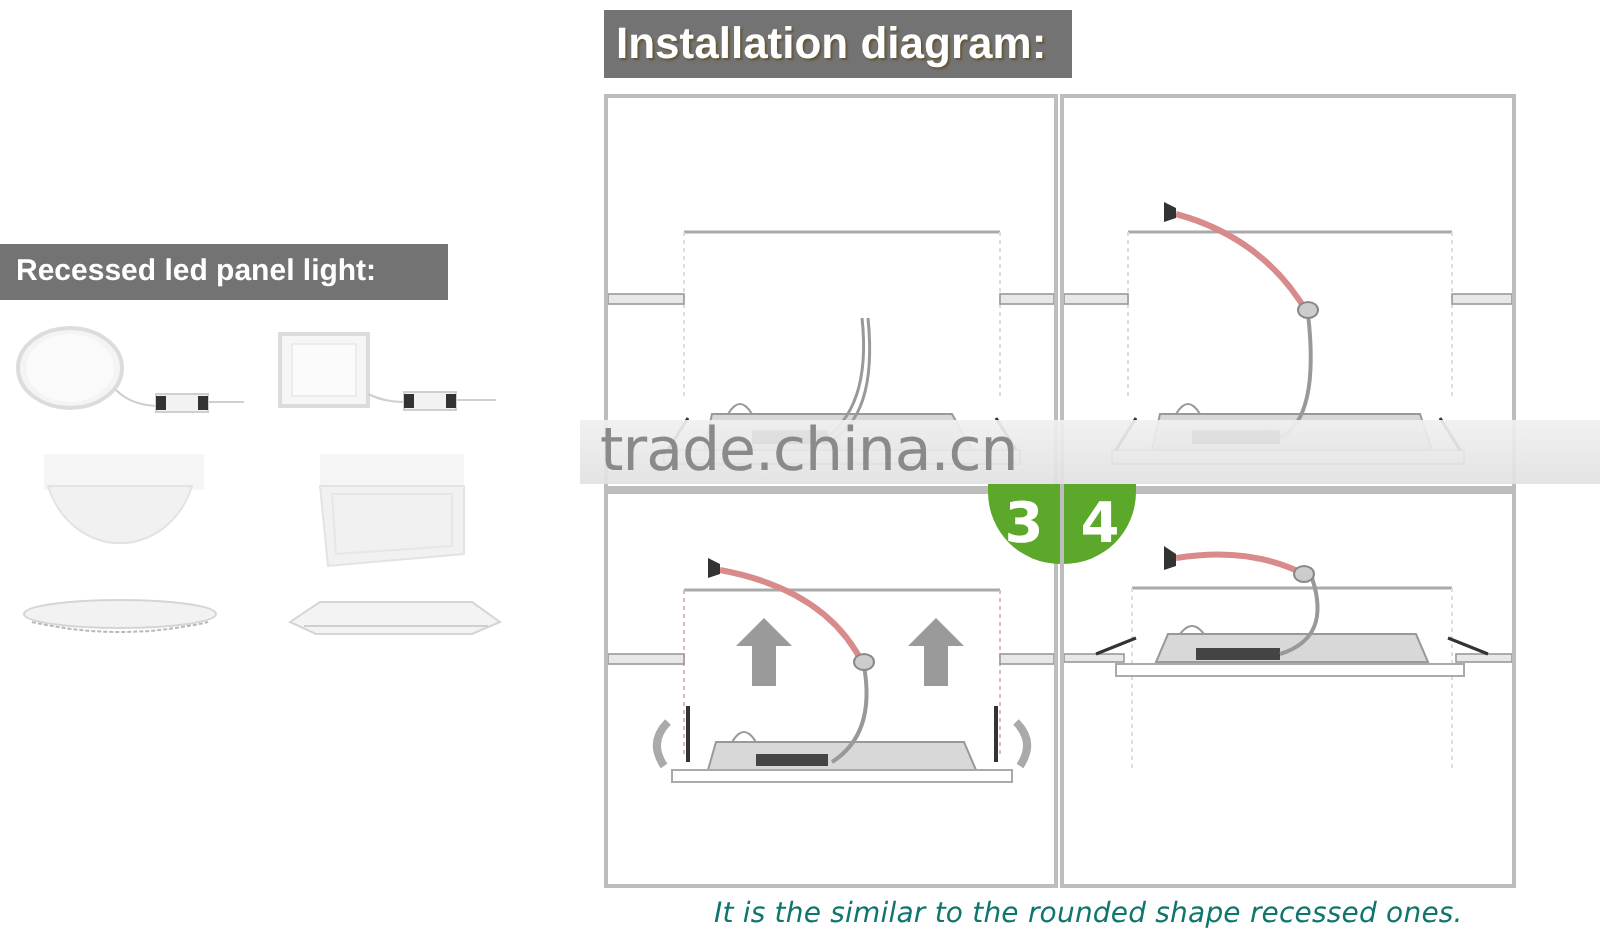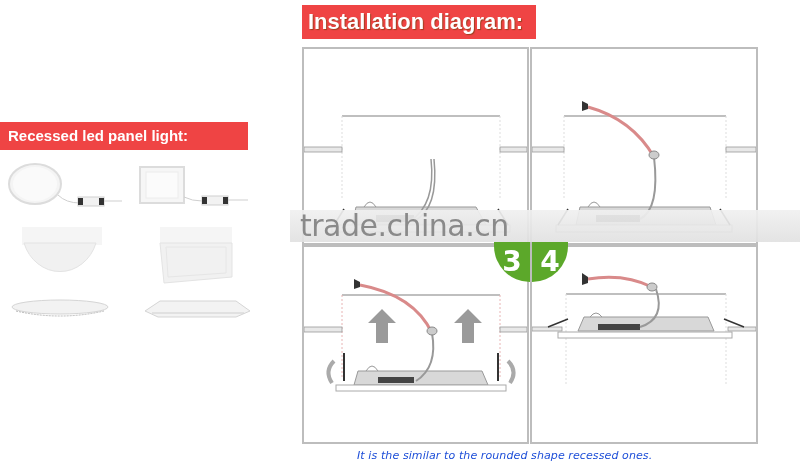--- a/index.html
+++ b/index.html
@@ -1,28 +1,28 @@
 <!DOCTYPE html>
 <html><head>
 <meta charset="utf-8">
 <style>
   * { box-sizing: border-box; margin: 0; padding: 0; }
   html, body { width: 800px; height: 475px; background: #ffffff; overflow: hidden; }
   body { position: relative; font-family: "Liberation Sans", sans-serif; }
 
   .banner {
     position: absolute;
-    background: #ef4444;
+    background: #737373;
     color: #ffffff;
     font-weight: bold;
     white-space: nowrap;
     text-shadow: 1px 1px 1px rgba(90,60,0,0.55);
   }
   #banner-install { left: 302px; top: 5px; width: 234px; height: 34px; font-size: 22px; line-height: 34px; padding-left: 6px; }
-  #banner-panel { left: 0; top: 122px; width: 248px; height: 28px; font-size: 15px; line-height: 28px; padding-left: 8px; text-shadow: none; }
+  #banner-panel { left: 0; top: 122px; width: 224px; height: 28px; font-size: 15px; line-height: 28px; padding-left: 8px; text-shadow: none; }
 
   .product { position: absolute; }
 
   .frame {
     position: absolute;
     border: 2px solid #bdbdbd;
     background: #ffffff;
   }
   #panel-1 { left: 302px; top: 47px; width: 227px; height: 198px; }
   #panel-2 { left: 530px; top: 47px; width: 228px; height: 198px; }
@@ -45,21 +45,21 @@
     position: absolute; top: 242px; height: 40px; width: 36px;
     background: #5ca82a; color: #ffffff; font-weight: bold; font-size: 28px;
     text-align: center; line-height: 40px;
     font-family: "DejaVu Sans", sans-serif;
   }
   #badge-3 { left: 494px; border-bottom-left-radius: 36px; }
   #badge-4 { left: 532px; border-bottom-right-radius: 36px; }
 
   .caption {
     position: absolute; left: 357px; top: 449px;
-    color: #1d4ed8; font-style: italic; font-size: 11px;
+    color: #0f766e; font-style: italic; font-size: 14px;
     font-family: "DejaVu Sans", sans-serif; letter-spacing: 0.1px;
   }
 </style>
 </head>
 <body>
 
 <div id="banner-panel" class="banner">Recessed led panel light:</div>
 
 <svg class="product" style="left:0;top:155px" width="260" height="170">
 

